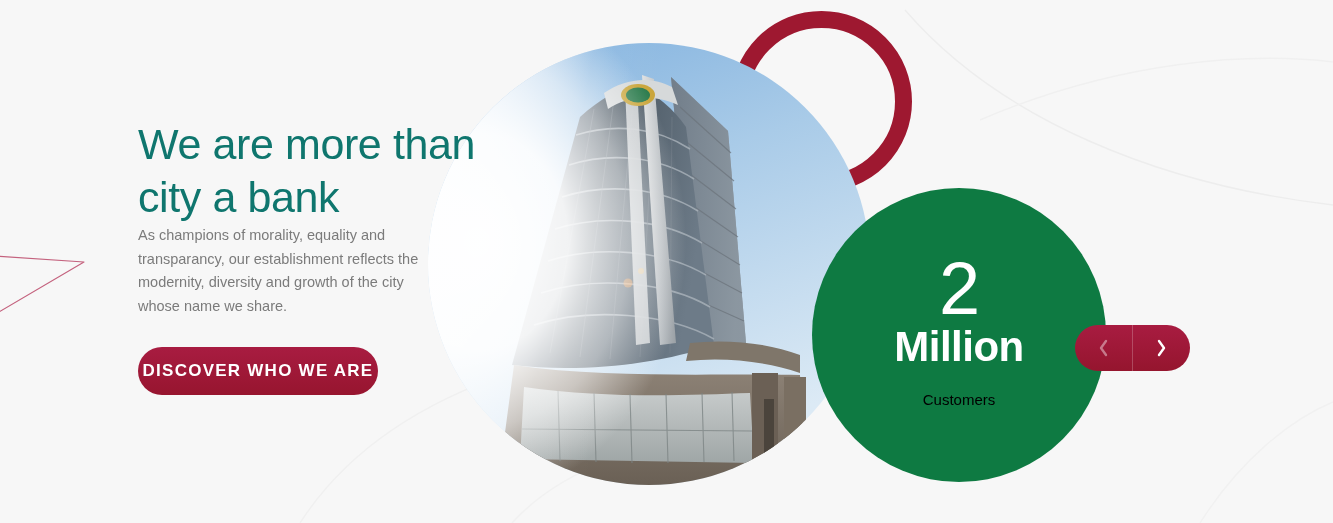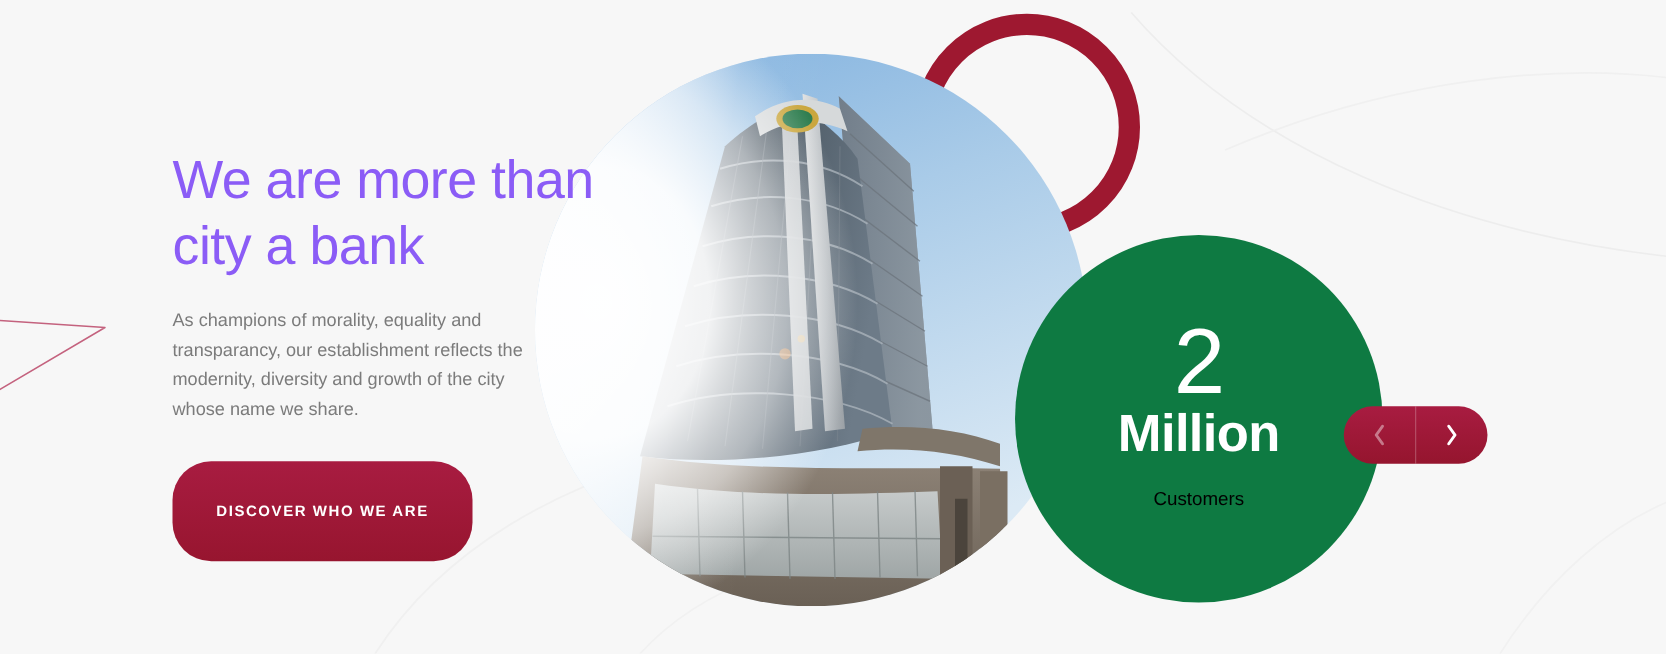--- a/index.html
+++ b/index.html
@@ -27,42 +27,41 @@
   .text-col {
     position:absolute;
     left:138px; top:118px;
     width:300px;
     z-index:6;
   }
   .headline {
     font-size:43px;
     line-height:53px;
     font-weight:400;
-    color:#8b5cf6;
+    color:#0f766e;
     letter-spacing:-0.4px;
     white-space:nowrap;
   }
   .subcopy {
-    margin-top:22px;
     font-size:14.5px;
     line-height:23.5px;
     color:#7b7b7b;
     width:290px;
   }
   .cta-btn {
     display:inline-flex;
     align-items:center;
     justify-content:center;
     margin-top:29px;
-    width:240px; height:80px;
+    width:240px; height:48px;
     border:none;
     border-radius:31px;
     background:linear-gradient(180deg,#a81c41 0%,#97152f 100%);
     color:#ffffff;
-    font-size:12px;
+    font-size:17px;
     font-weight:bold;
     letter-spacing:1.25px;
     cursor:pointer;
     font-family:"Liberation Sans", sans-serif;
   }
 
   
   .red-ring {
     position:absolute;
     left:731px; top:11px;

